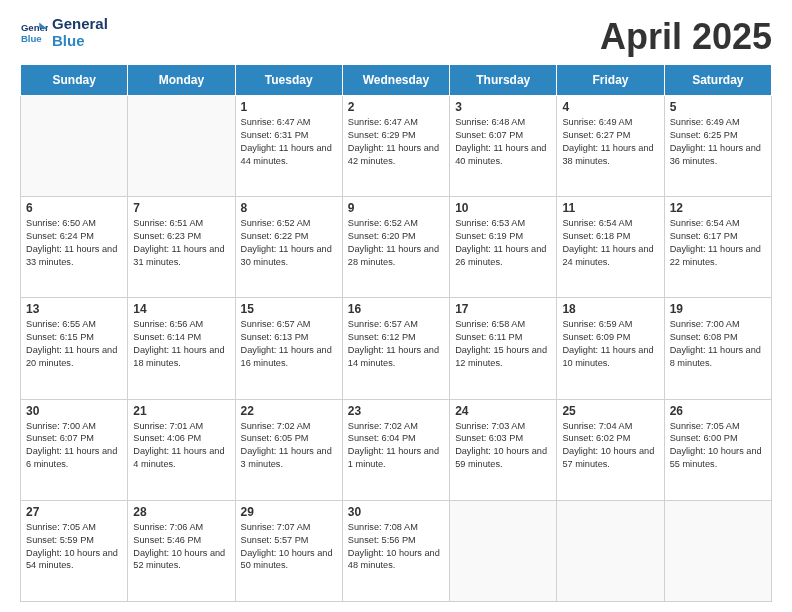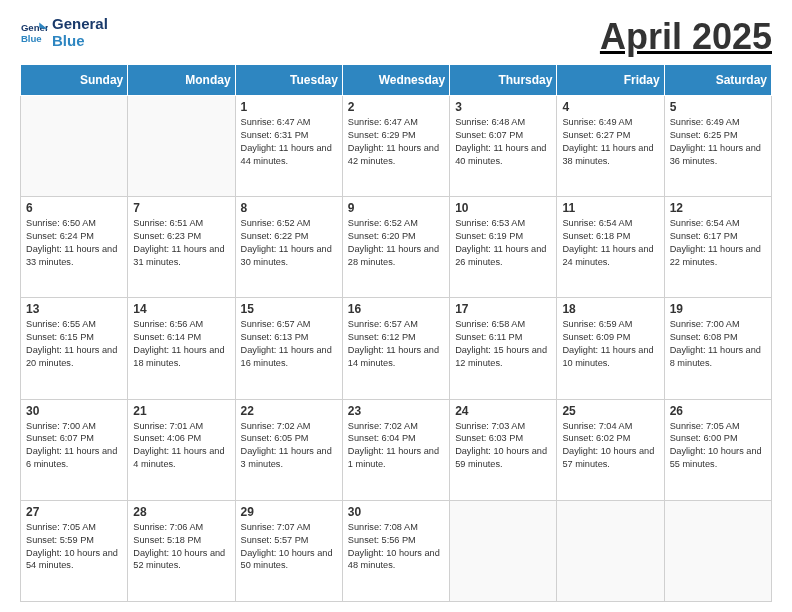--- a/index.html
+++ b/index.html
@@ -27,21 +27,20 @@
       display: flex;
       align-items: center;
     }
     .logo-icon {
       width: 28px;
       height: 28px;
       margin-right: 4px;
     }
     .title-block {
       text-align: center;
-      text-decoration: underline;
     }
     .month-title {
       font-size: 36px;
       font-weight: bold;
       color: #333;
     }
     .subtitle {
       font-size: 13px;
       color: #555;
       margin-top: 2px;
@@ -52,21 +51,21 @@
       width: 100%;
       table-layout: fixed;
     }
     .calendar thead tr th {
       background: #2e86c1;
       color: #fff;
       font-size: 12px;
       font-weight: bold;
       padding: 8px 4px;
       border: 1px solid #fff;
-      text-align: right;
+      text-align: center;
     }
     .calendar tbody tr td {
       border: 1px solid #d0d0d0;
       vertical-align: top;
       padding: 4px 5px;
       font-size: 9.5px;
       color: #333;
       height: 88px;
       background: #fff;
     }
@@ -290,21 +289,21 @@
         <tr>
           <td>
             <span class="day-num">27</span>
             <div class="cell-text">Sunrise: 7:05 AM</div>
             <div class="cell-text">Sunset: 5:59 PM</div>
             <div class="cell-text">Daylight: 10 hours and 54 minutes.</div>
           </td>
           <td>
             <span class="day-num">28</span>
             <div class="cell-text">Sunrise: 7:06 AM</div>
-            <div class="cell-text">Sunset: 5:18 PM</div>
+            <div class="cell-text">Sunset: 5:46 PM</div>
             <div class="cell-text">Daylight: 10 hours and 52 minutes.</div>
           </td>
           <td>
             <span class="day-num">29</span>
             <div class="cell-text">Sunrise: 7:07 AM</div>
             <div class="cell-text">Sunset: 5:57 PM</div>
             <div class="cell-text">Daylight: 10 hours and 50 minutes.</div>
           </td>
           <td>
             <span class="day-num">30</span>

